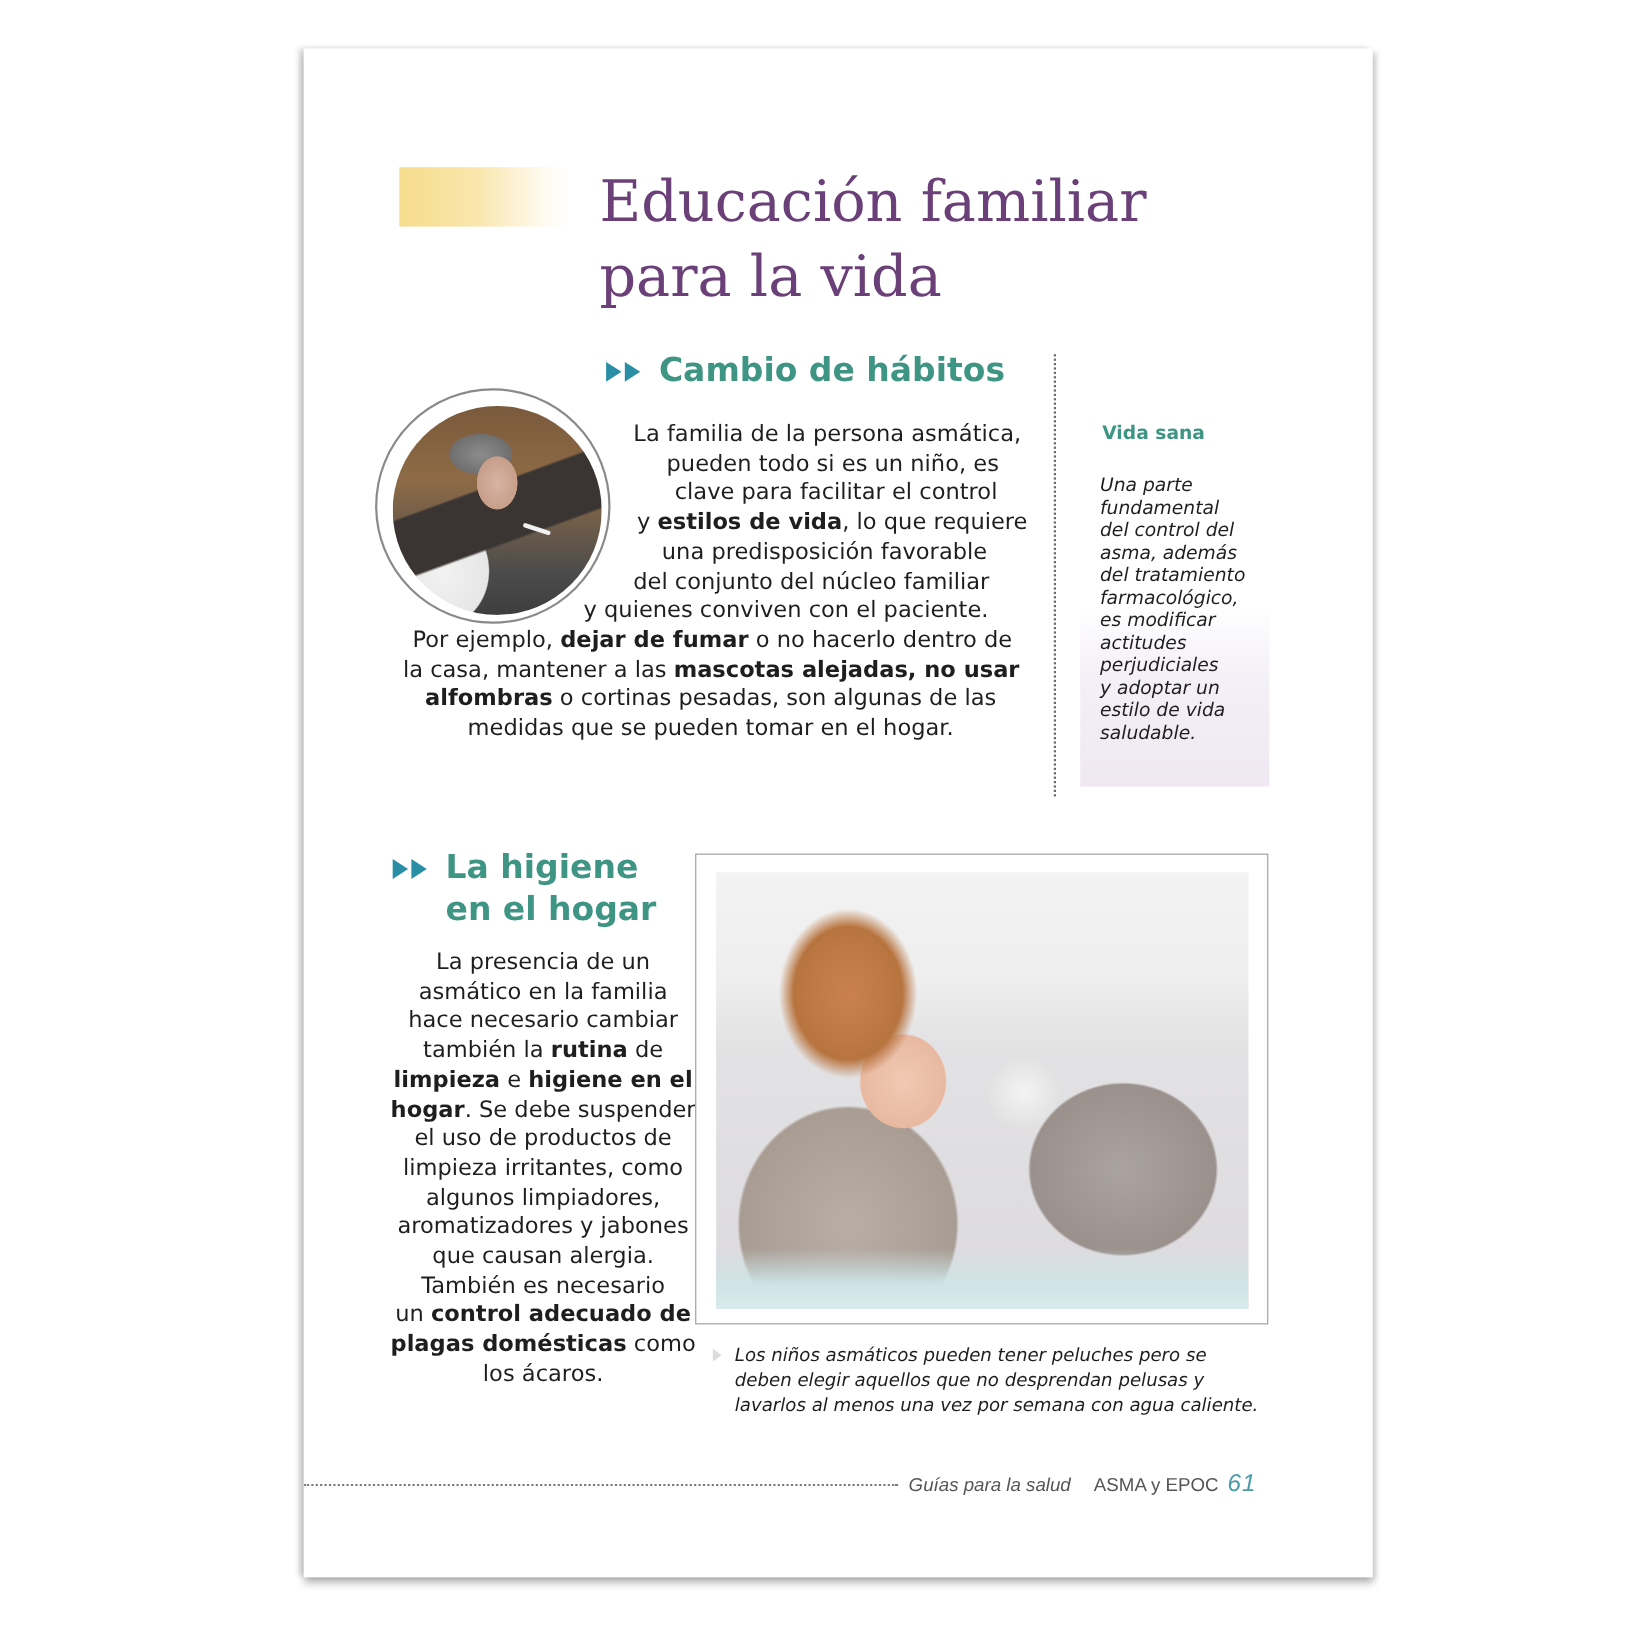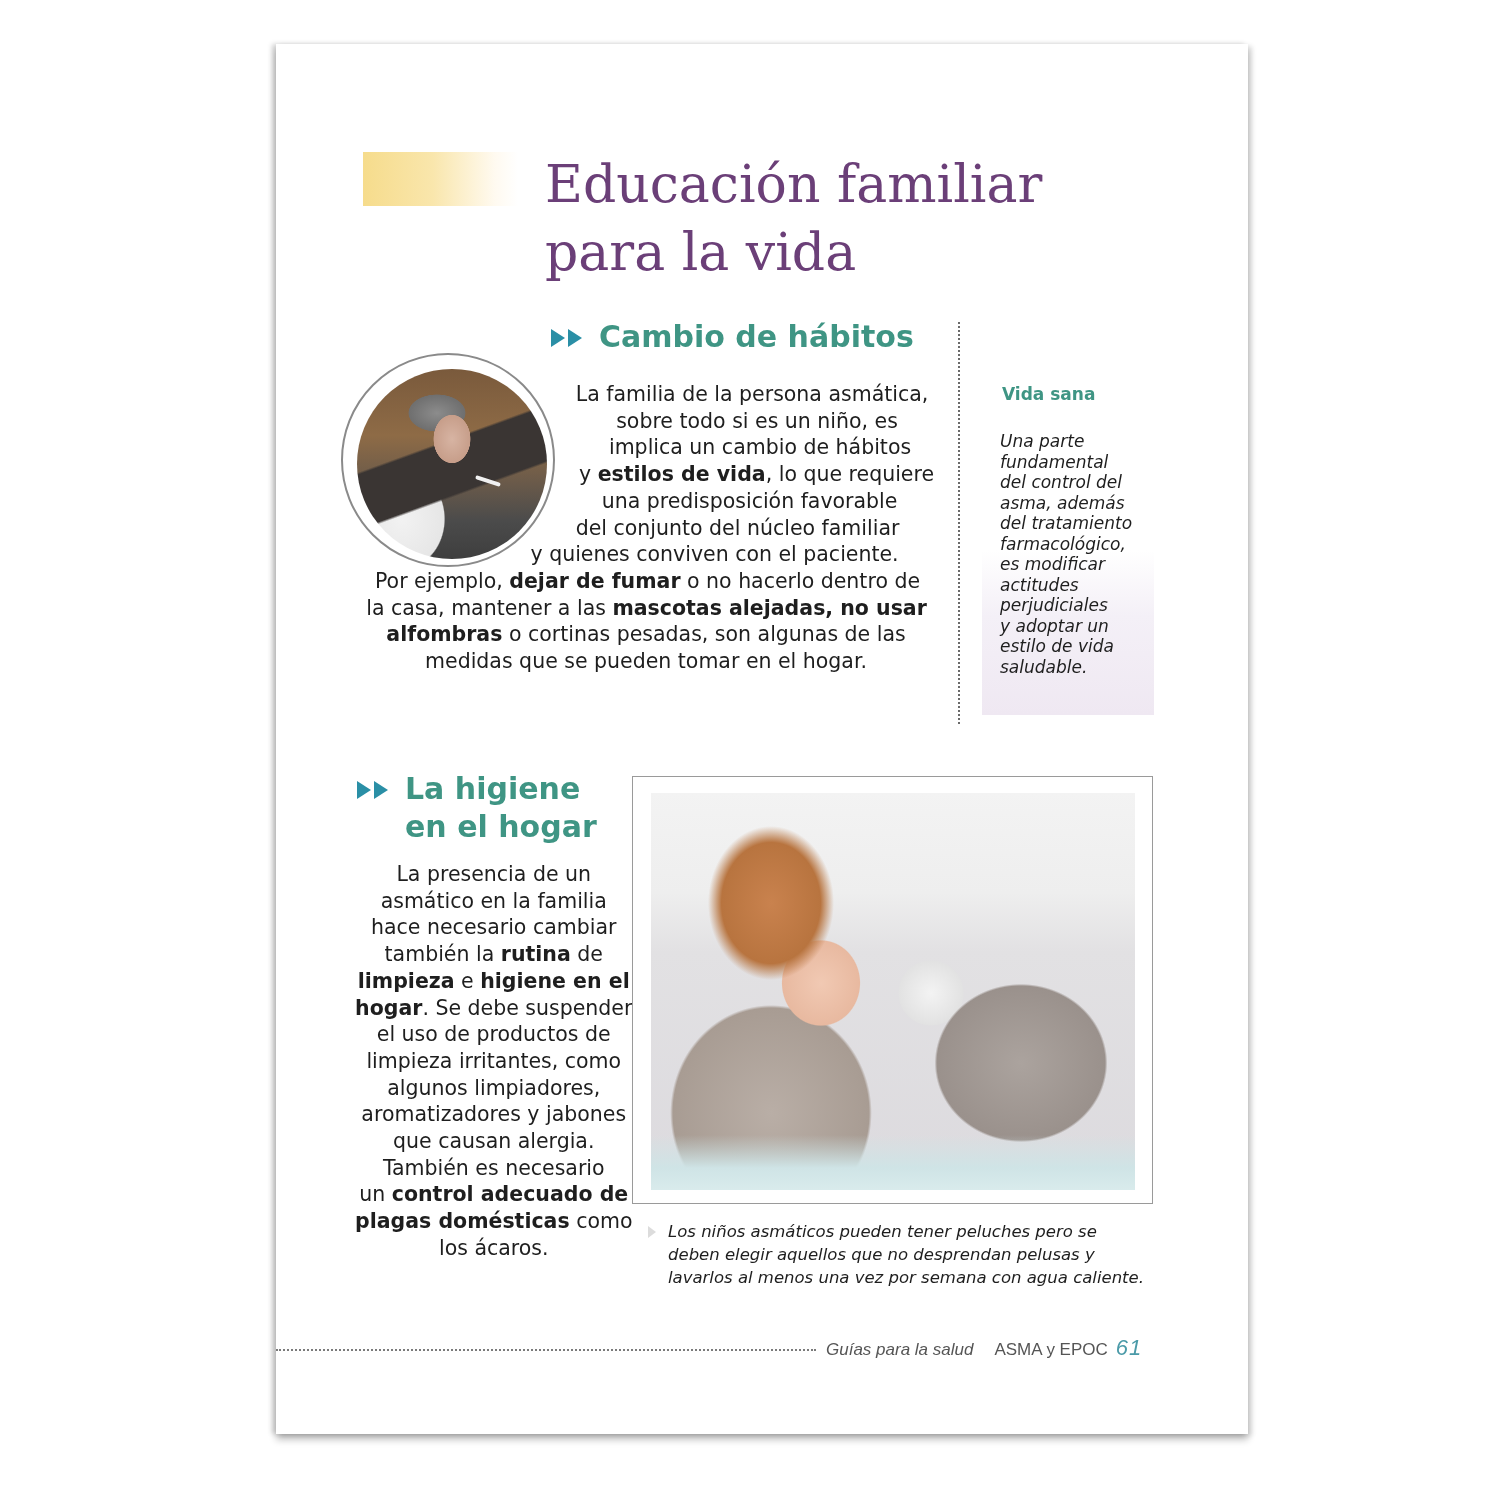--- a/index.html
+++ b/index.html
@@ -145,22 +145,22 @@
 </h2>
 
 <div class="photo-circle">
   <div class="inner">
       <div class="cig"></div>
     </div>
 </div>
 
 <div class="body-text" id="s1-text" style="left:0; top:381px;">
     <span class="ln" style="padding-left: 570px;"><span>La familia de la persona asmática,</span></span>
-    <span class="ln" style="padding-left: 580px;"><span>sobre todo si es un niño, es</span></span>
-    <span class="ln" style="padding-left: 586px;"><span>implica un cambio de hábitos</span></span>
+    <span class="ln" style="padding-left: 580px;"><span>pueden todo si es un niño, es</span></span>
+    <span class="ln" style="padding-left: 586px;"><span>clave para facilitar el control</span></span>
     <span class="ln" style="padding-left: 579px;"><span>y </span><b>estilos de vida</b><span>, lo que requiere</span></span>
     <span class="ln" style="padding-left: 565px;"><span>una predisposición favorable</span></span>
     <span class="ln" style="padding-left: 541px;"><span>del conjunto del núcleo familiar</span></span>
     <span class="ln" style="padding-left: 495px;"><span>y quienes conviven con el paciente.</span></span>
     <span class="ln" style="padding-left: 361px;"><span>Por ejemplo, </span><b>dejar de fumar</b><span> o no hacerlo dentro de</span></span>
     <span class="ln" style="padding-left: 359px;"><span>la casa, mantener a las </span><b>mascotas alejadas, no usar</b></span>
     <span class="ln" style="padding-left: 358px;"><b>alfombras</b><span> o cortinas pesadas, son algunas de las</span></span>
     <span class="ln" style="padding-left: 358px;"><span>medidas que se pueden tomar en el hogar.</span></span>
   </div>
 

